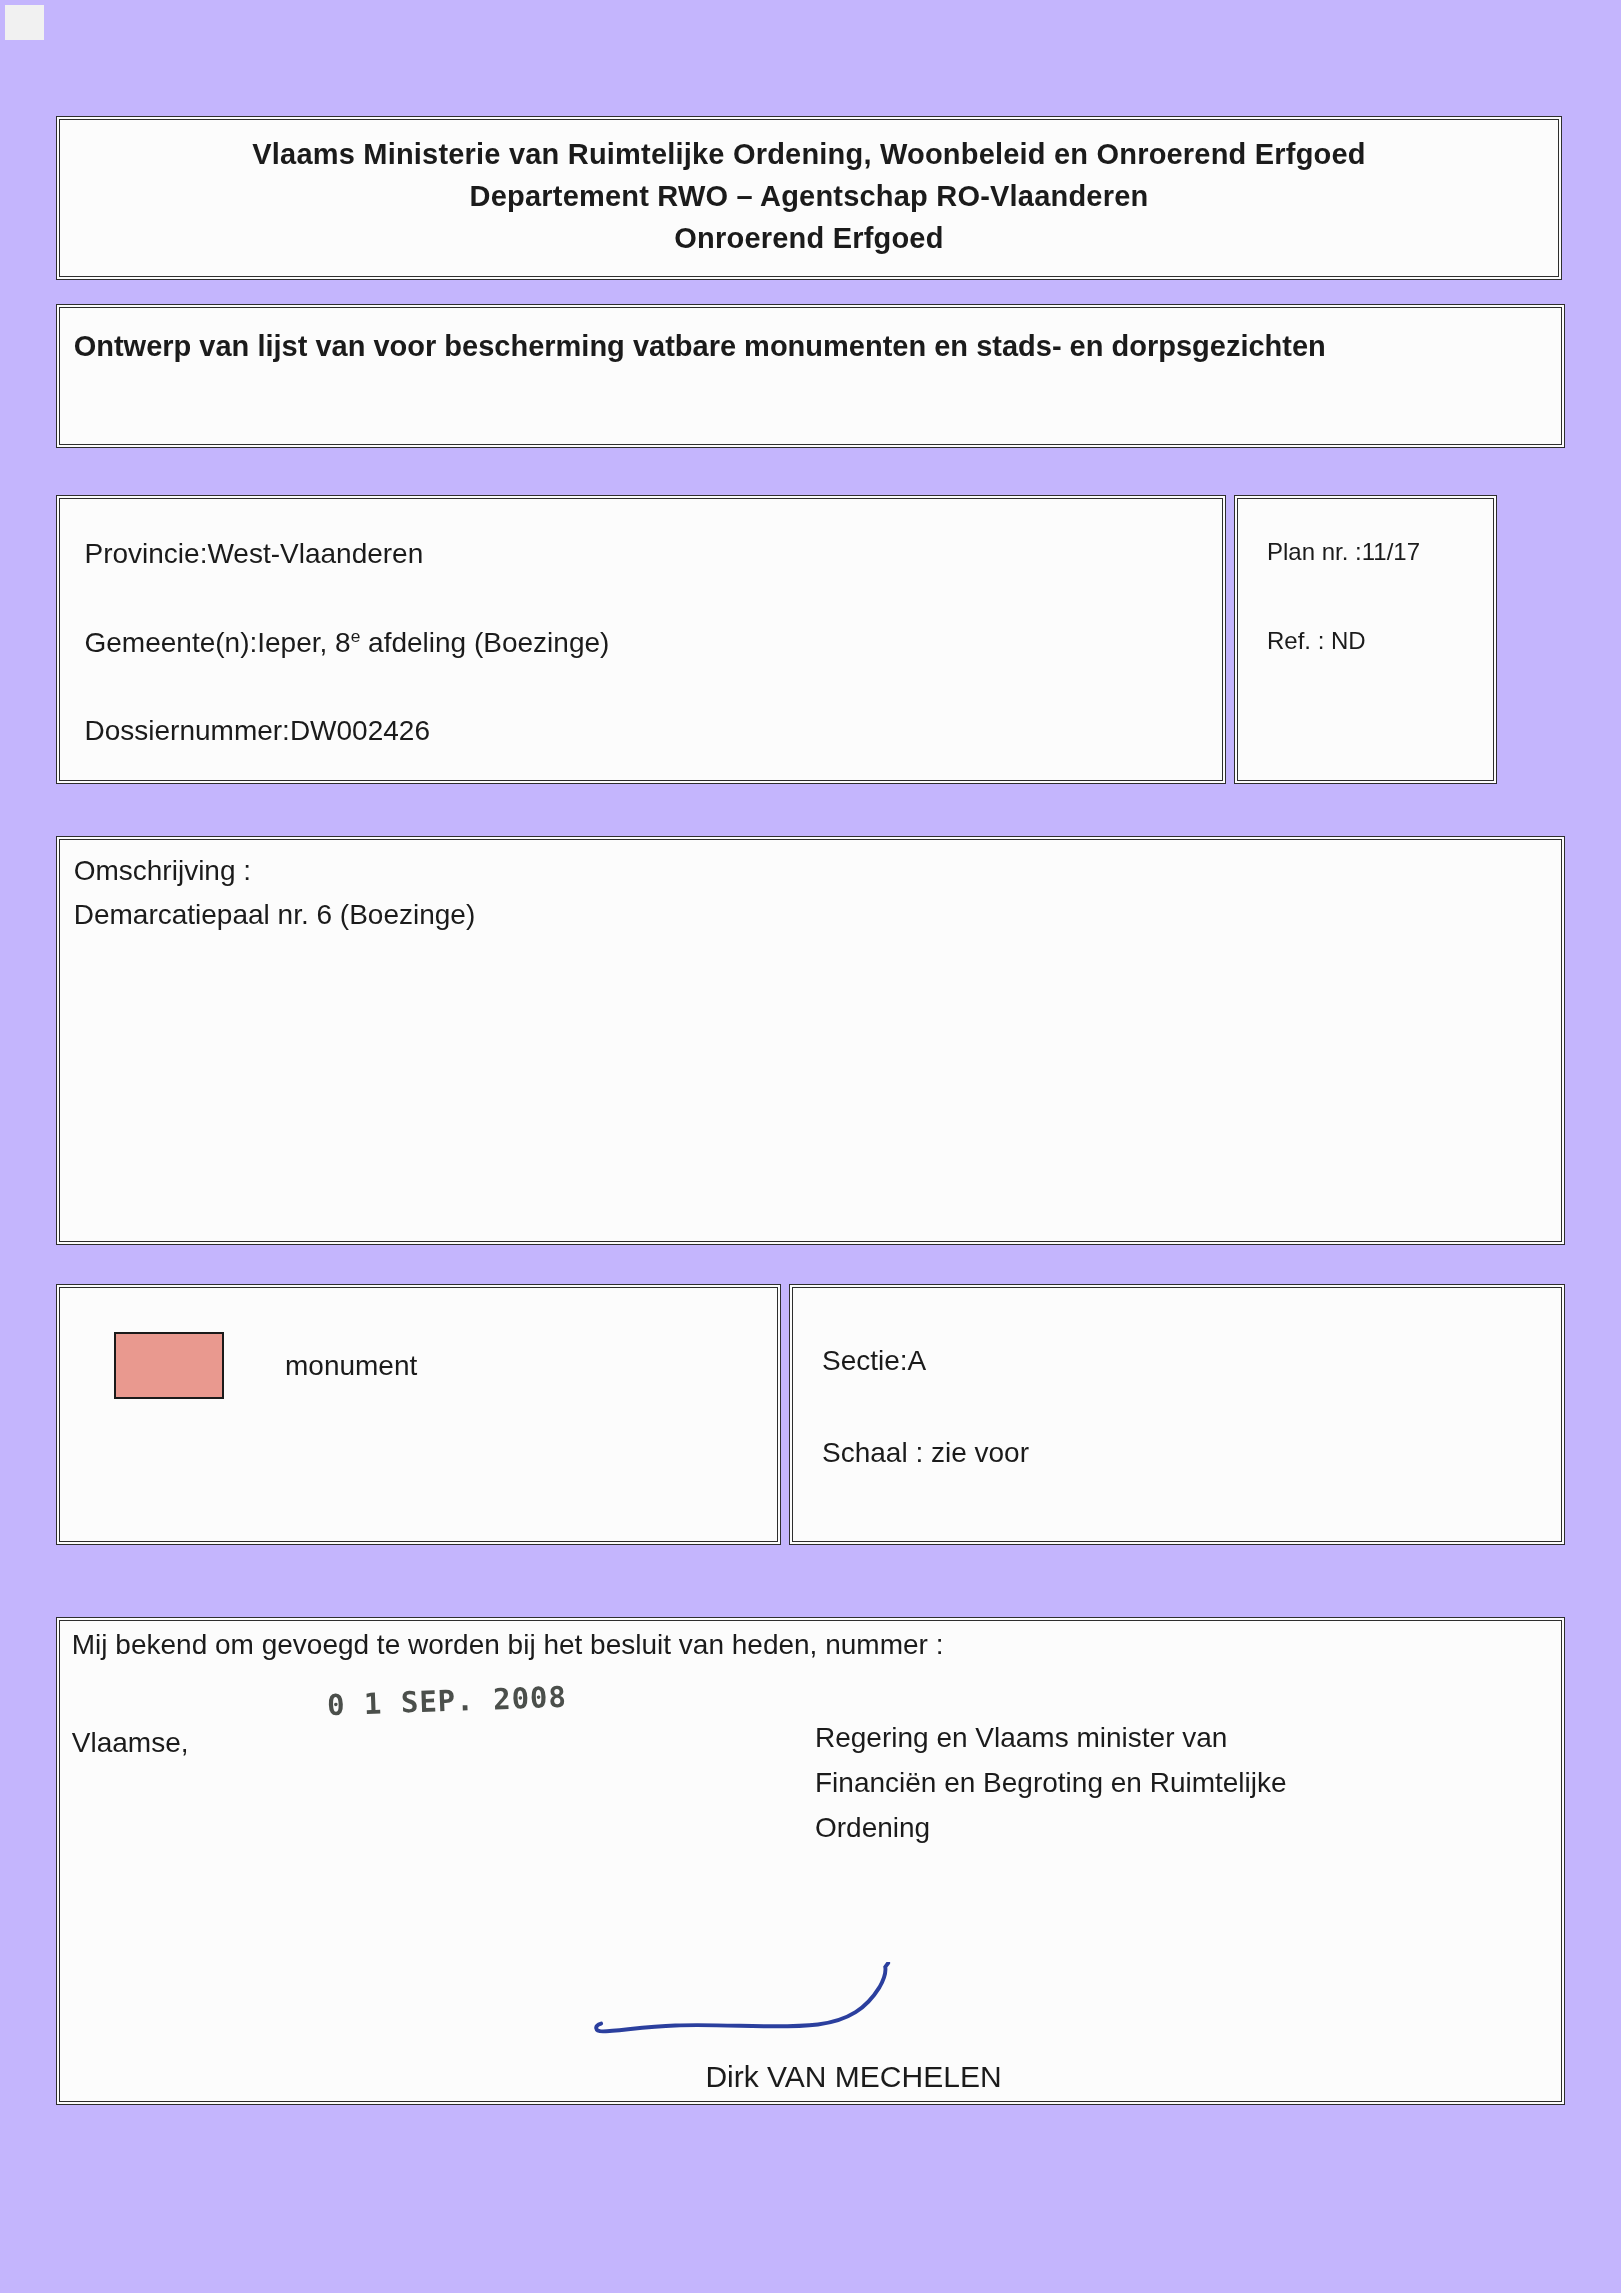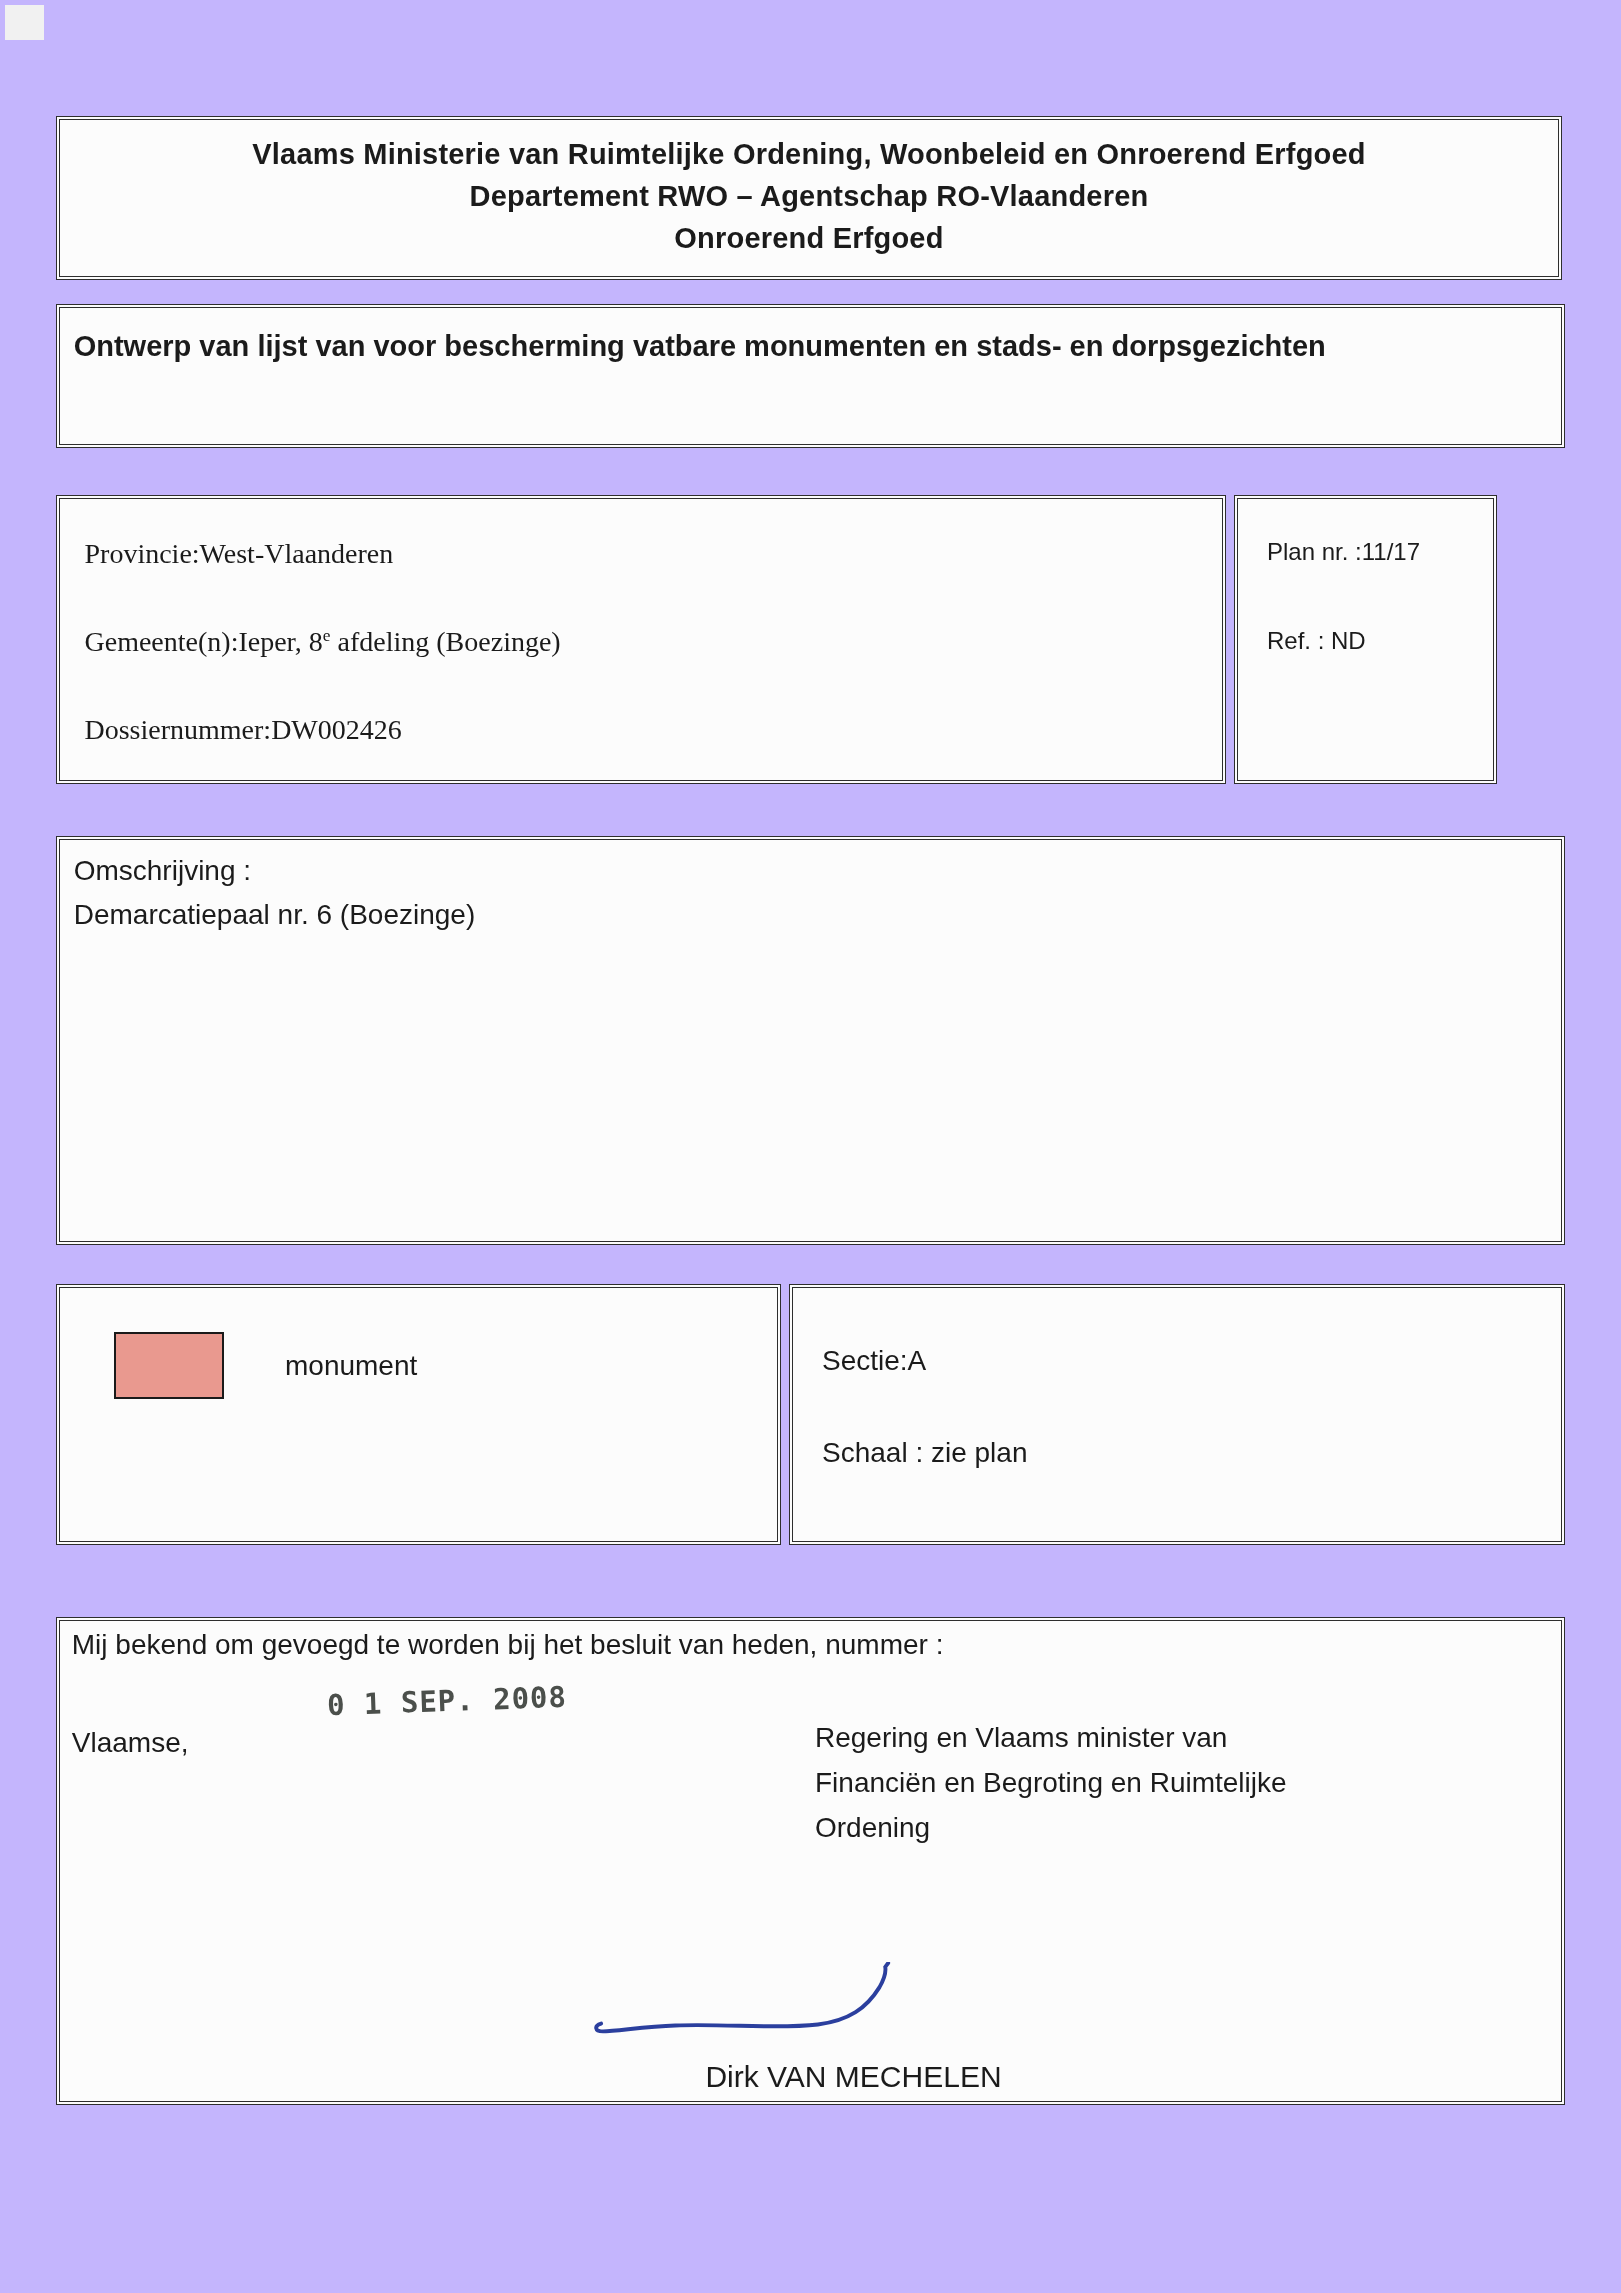--- a/index.html
+++ b/index.html
@@ -35,21 +35,21 @@
     padding:15.7px 19.6px 0 13.7px;
     font-weight:bold; font-size:29px; line-height:44px;
   }
   .title-box .title-text { max-width:1255px; }
 
   
   .info-left {
     left:56px; top:495px; width:1170px; height:289px;
     padding:39px 0 0 24.5px; font-size:28px;
   }
-  .info-left .info-line { margin:0 0 56px 0;font-family:Liberation Serif, serif; }
+  .info-left .info-line { margin:0 0 56px 0; }
   .info-right {
     left:1234px; top:495px; width:263px; height:289px;
     padding:39px 0 0 29px; font-size:24px;
   }
   .info-right .info-line { margin:0 0 61px 0; }
   sup.ordinal { font-size:0.62em; }
 
   
   .desc-box {
     left:56px; top:836px; width:1509px; height:409px;
@@ -134,21 +134,21 @@
       <div class="swatch" id="monument-swatch" style="background: rgb(233, 153, 143);"></div>
       <div class="legend-label">monument</div>
     </div>
   </div>
 
   <div class="box legend-right">
     <div class="legend-line">
       <span>Sectie:</span><span>A</span>
     </div>
     <div class="legend-line">
-      <span>Schaal : </span><span>zie plan</span>
+      <span>Schaal : </span><span>zie voor</span>
     </div>
   </div>
 
   <div class="box sign-box">
     <div class="statement">Mij bekend om gevoegd te worden bij het besluit van heden, nummer :</div>
     <div class="place">Vlaamse,</div>
     <div class="date-stamp" style="color: rgb(75, 79, 75);">0 1 SEP. 2008</div>
     <div class="signer-title">
       <div>Regering en Vlaams minister van</div>
       <div>Financiën en Begroting en Ruimtelijke</div>

